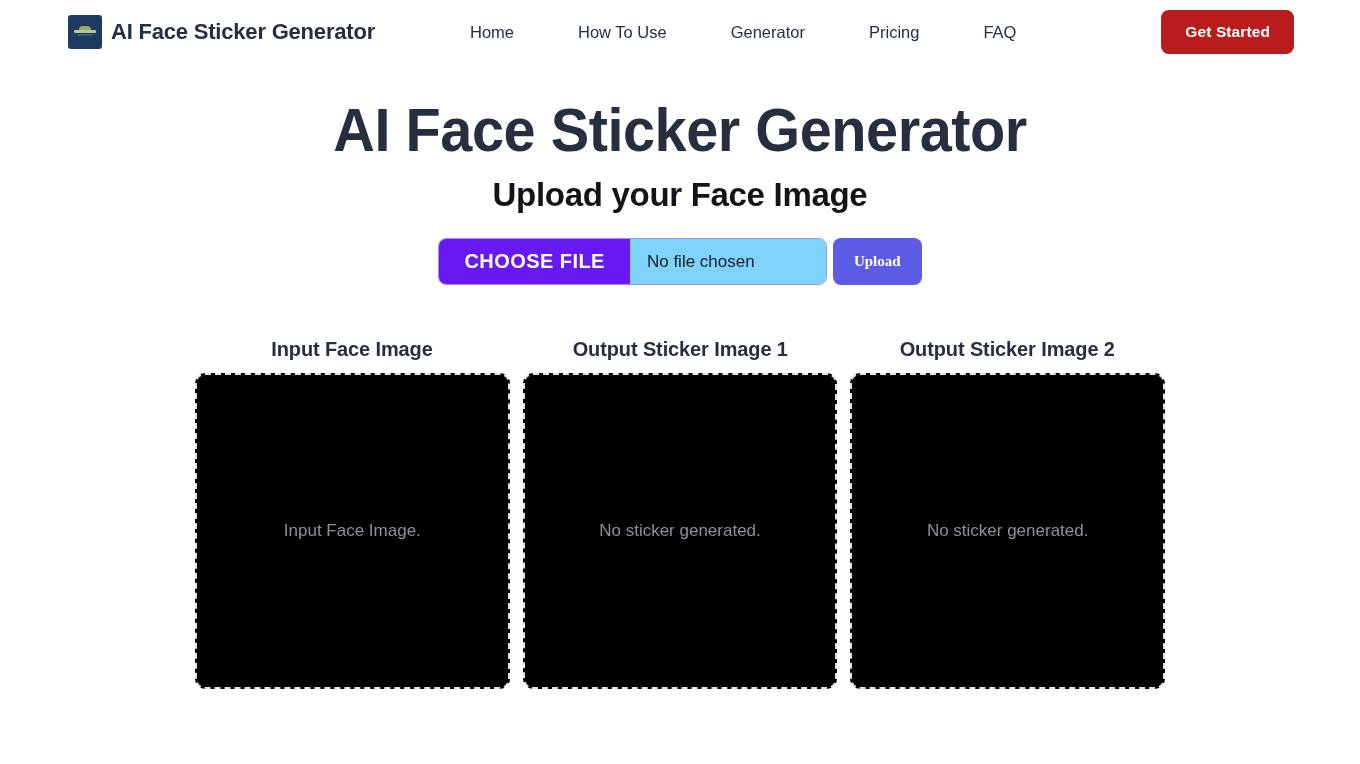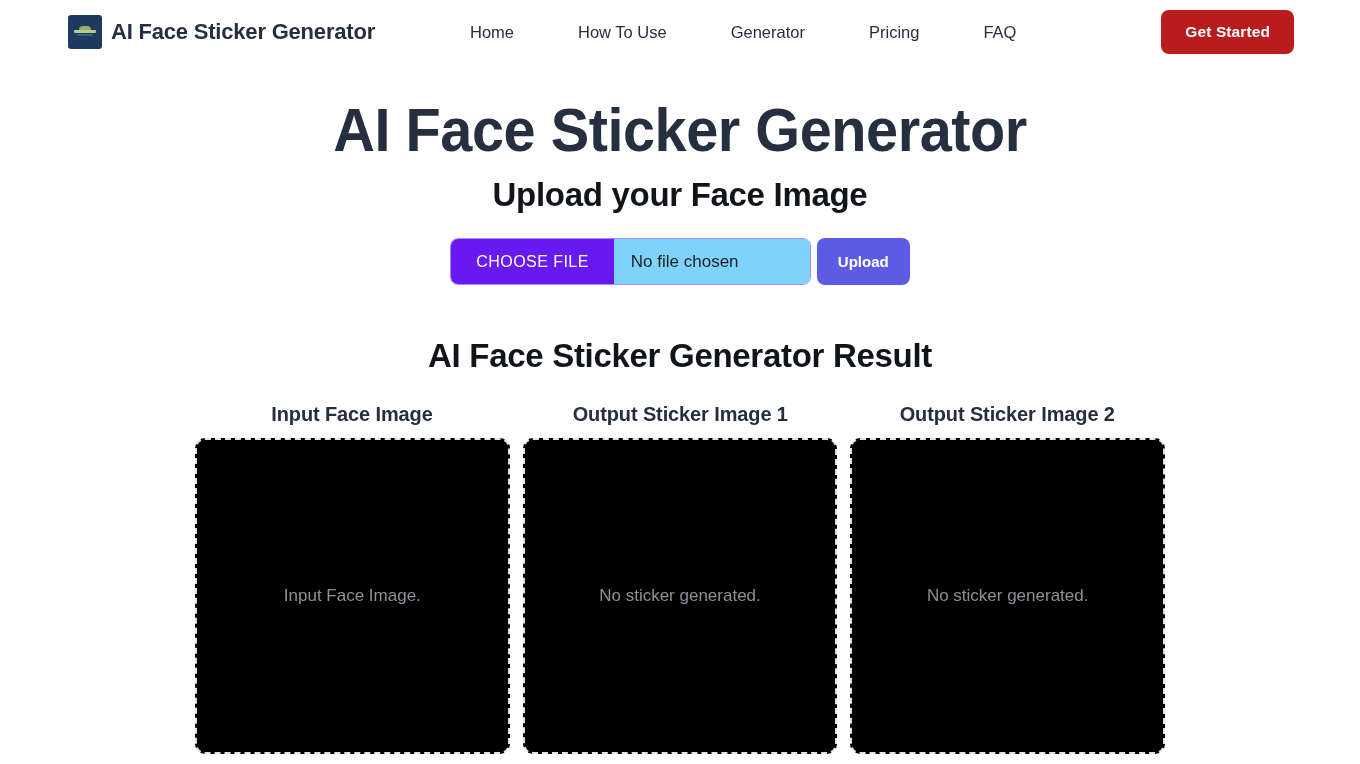--- a/index.html
+++ b/index.html
@@ -144,43 +144,43 @@
     border-radius: 8px;
     overflow: hidden;
     height: 47px;
     background: #ffffff;
   }
   .choose-file-btn {
     background: #6818f0;
     color: #ffffff;
     border: none;
     font-family: "Liberation Sans", sans-serif;
-    font-size: 16px;
-    font-weight: 400;
+    font-size: 20px;
+    font-weight: 700;
     letter-spacing: 0.45px;
     padding: 0 25px;
     cursor: pointer;
     white-space: nowrap;
   }
   .file-name {
     display: flex;
     align-items: center;
     padding: 0 17px;
     font-size: 17px;
     color: #1c1c1e;
     min-width: 196px;
     white-space: nowrap;
     background: #7dd3fc;
   }
   .upload-btn {
     background: #5b5be6;
     color: #ffffff;
     border: none;
     border-radius: 8px;
-    font-family: Liberation Sans, sans-serif;
+    font-family: Liberation Serif, serif;
     font-size: 15px;
     font-weight: 700;
     height: 47px;
     padding: 0 21px;
     cursor: pointer;
     white-space: nowrap;
   }
 
   
   .results {
@@ -263,21 +263,20 @@
   <div class="upload-row">
     <div class="file-control">
       <button class="choose-file-btn">CHOOSE FILE</button>
       <span class="file-name">No file chosen</span>
     </div>
     <button class="upload-btn">Upload</button>
   </div>
 </section>
 
 <section class="results">
-  <h2 class="results-title">AI Face Sticker Generator Result</h2>
 
   <div class="results-grid">
 
     <div class="result-col">
       <div class="result-col-title">Input Face Image</div>
       <div class="result-box">
         <span class="result-box-text">Input Face Image.</span>
       </div>
     </div>
 

